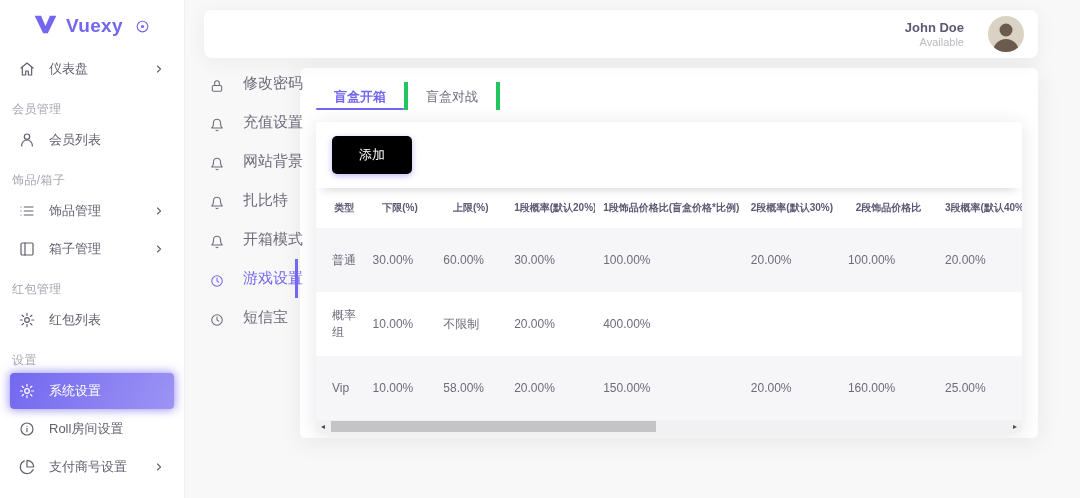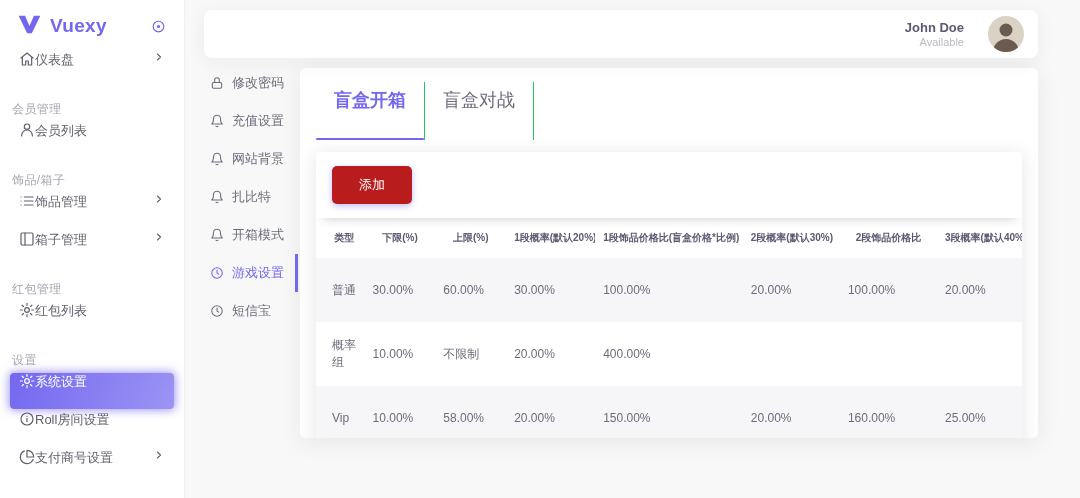--- a/index.html
+++ b/index.html
@@ -3,59 +3,59 @@
 <meta charset="utf-8">
 <style>
   *{box-sizing:border-box;margin:0;padding:0}
   html,body{width:1080px;height:498px;overflow:hidden}
   body{background:#f8f8f8;font-family:"Liberation Sans","DejaVu Sans",sans-serif;color:#6e6b7b;position:relative;font-size:13px}
   svg{fill:none;stroke:currentColor;stroke-width:2;stroke-linecap:round;stroke-linejoin:round}
   a{text-decoration:none;color:inherit}
 
   
   .sidebar{position:absolute;left:0;top:0;width:185px;height:498px;background:#fff;border-right:1px solid #efeef3;overflow:hidden;z-index:3}
-  .logo-row{display:flex;align-items:center;gap:9px;padding:15px 18px 12px;cursor:pointer}
+  .logo-row{display:flex;align-items:center;gap:9px;padding:15px 34px 12px;cursor:pointer}
   .logo-mark svg{width:23px;height:19px}
   .logo-text{color:#7367f0;font-weight:bold;font-size:19px;letter-spacing:.3px}
   .collapse-toggle{margin-left:auto;color:#7367f0;display:flex;cursor:pointer}
   .collapse-toggle svg{width:15px;height:15px;stroke-width:1.8}
-  .menu-item{display:flex;gap:0;height:36px;margin:2px 10px;padding:0 9px;border-radius:4px;color:#625f6e;cursor:pointer}
+  .menu-item{display:flex;align-items:center;gap:14px;height:36px;margin:2px 10px;padding:0 9px;border-radius:4px;color:#625f6e;cursor:pointer}
   .menu-item .icon{display:flex}
   .menu-item .icon svg{width:16px;height:16px;stroke-width:1.8}
   .menu-item .label{flex:1;font-size:13px;white-space:nowrap;overflow:hidden}
   .menu-item .chevron{display:flex}
   .menu-item .chevron svg{width:12px;height:12px;stroke-width:2.2}
   .menu-item.active{background:linear-gradient(118deg,#7367f0,rgba(115,103,240,.7));color:#fff;box-shadow:0 0 10px 1px rgba(115,103,240,.7)}
   .menu-section{margin:14px 0 4px 12px;font-size:12px;color:#a6a4b0;letter-spacing:.4px;white-space:nowrap}
 
   
   .submenu{position:absolute;left:186px;top:64px;width:112px;z-index:2}
-  .sub-item{display:flex;align-items:center;gap:8px;padding:10px 4px 10px 24px;color:#6e6b7b;font-size:13px;cursor:pointer;border-right:3px solid transparent;white-space:nowrap}
+  .sub-item{display:flex;align-items:flex-end;gap:19px;padding:10px 4px 10px 24px;color:#6e6b7b;font-size:15px;cursor:pointer;border-right:3px solid transparent;white-space:nowrap}
   .sub-item .icon{display:flex}
   .sub-item .icon svg{width:14px;height:14px;stroke-width:1.8}
   .sub-item.active{color:#7367f0;border-right-color:#7367f0}
 
   
   .header-card{position:absolute;left:204px;top:10px;width:834px;height:48px;background:#fff;border-radius:8px;box-shadow:0 4px 20px rgba(34,41,47,.06);display:flex;align-items:center;justify-content:flex-end;padding:0 14px;z-index:2}
   .user{display:flex;align-items:center;gap:24px;cursor:pointer}
   .user-meta{text-align:right}
   .user-name{font-weight:bold;color:#5e5873;font-size:13px}
   .user-status{font-size:11px;color:#b9b9c3;margin-top:1px}
   .avatar{width:36px;height:36px;border-radius:50%;overflow:hidden;flex:0 0 36px}
   .avatar svg{width:36px;height:36px;stroke:none}
 
   
   .main-card{position:absolute;left:300px;top:68px;width:738px;height:370px;background:#fff;border-radius:6px;box-shadow:0 4px 24px rgba(34,41,47,.08);z-index:1;overflow:hidden}
   .tabs{display:flex;padding:14px 16px 0}
-  .tab{padding:6px 18px 28px;font-size:18px;color:#6e6b7b;cursor:pointer;border-right:1px solid #22c55e;position:relative}
+  .tab{padding:6px 18px 4px;font-size:13px;color:#6e6b7b;cursor:pointer;border-right:4px solid #22c55e;position:relative}
   .tab.active{color:#7367f0;font-weight:bold}
   .tab.active::after{content:"";position:absolute;left:0;right:0;bottom:0;height:2px;background:#7367f0;border-radius:1px}
   .content-card{margin:12px 16px 0;border-radius:4px;box-shadow:0 2px 18px rgba(34,41,47,.12);overflow:hidden;background:#fff}
   .toolbar{padding:14px 16px;position:relative;z-index:2;box-shadow:0 7px 10px -7px rgba(34,41,47,.25);background:#fff}
-  .add-btn{background:#b91c1c;color:#fff;border:none;border-radius:5px;padding:10px 27px;font-size:13px;font-family:Liberation Mono, monospace;cursor:pointer;box-shadow:0 2px 6px rgba(115,103,240,.45)}
+  .add-btn{background:#000000;color:#fff;border:none;border-radius:5px;padding:10px 27px;font-size:13px;font-family:Liberation Mono, monospace;cursor:pointer;box-shadow:0 2px 6px rgba(115,103,240,.45)}
   table{width:100%;border-collapse:collapse;table-layout:fixed}
   th{font-size:10px;font-weight:bold;color:#5e5873;text-align:center;padding:13px 8px;white-space:nowrap;overflow:hidden;background:#fff}
   th:first-child,td:first-child{padding-left:16px}
   td{font-size:12px;color:#6e6b7b;padding:8px;height:64px;vertical-align:middle;overflow:hidden}
   tbody tr:nth-child(odd){background:#f6f6f9}
   td.type-cell{word-break:break-all}
 
   
   .hscroll{height:13px;background:#f1f1f1;position:relative;display:flex;align-items:center;justify-content:space-between}
   .hscroll .arr{width:14px;text-align:center;font-size:8px;color:#4a4a4a;line-height:13px;cursor:pointer;user-select:none}

